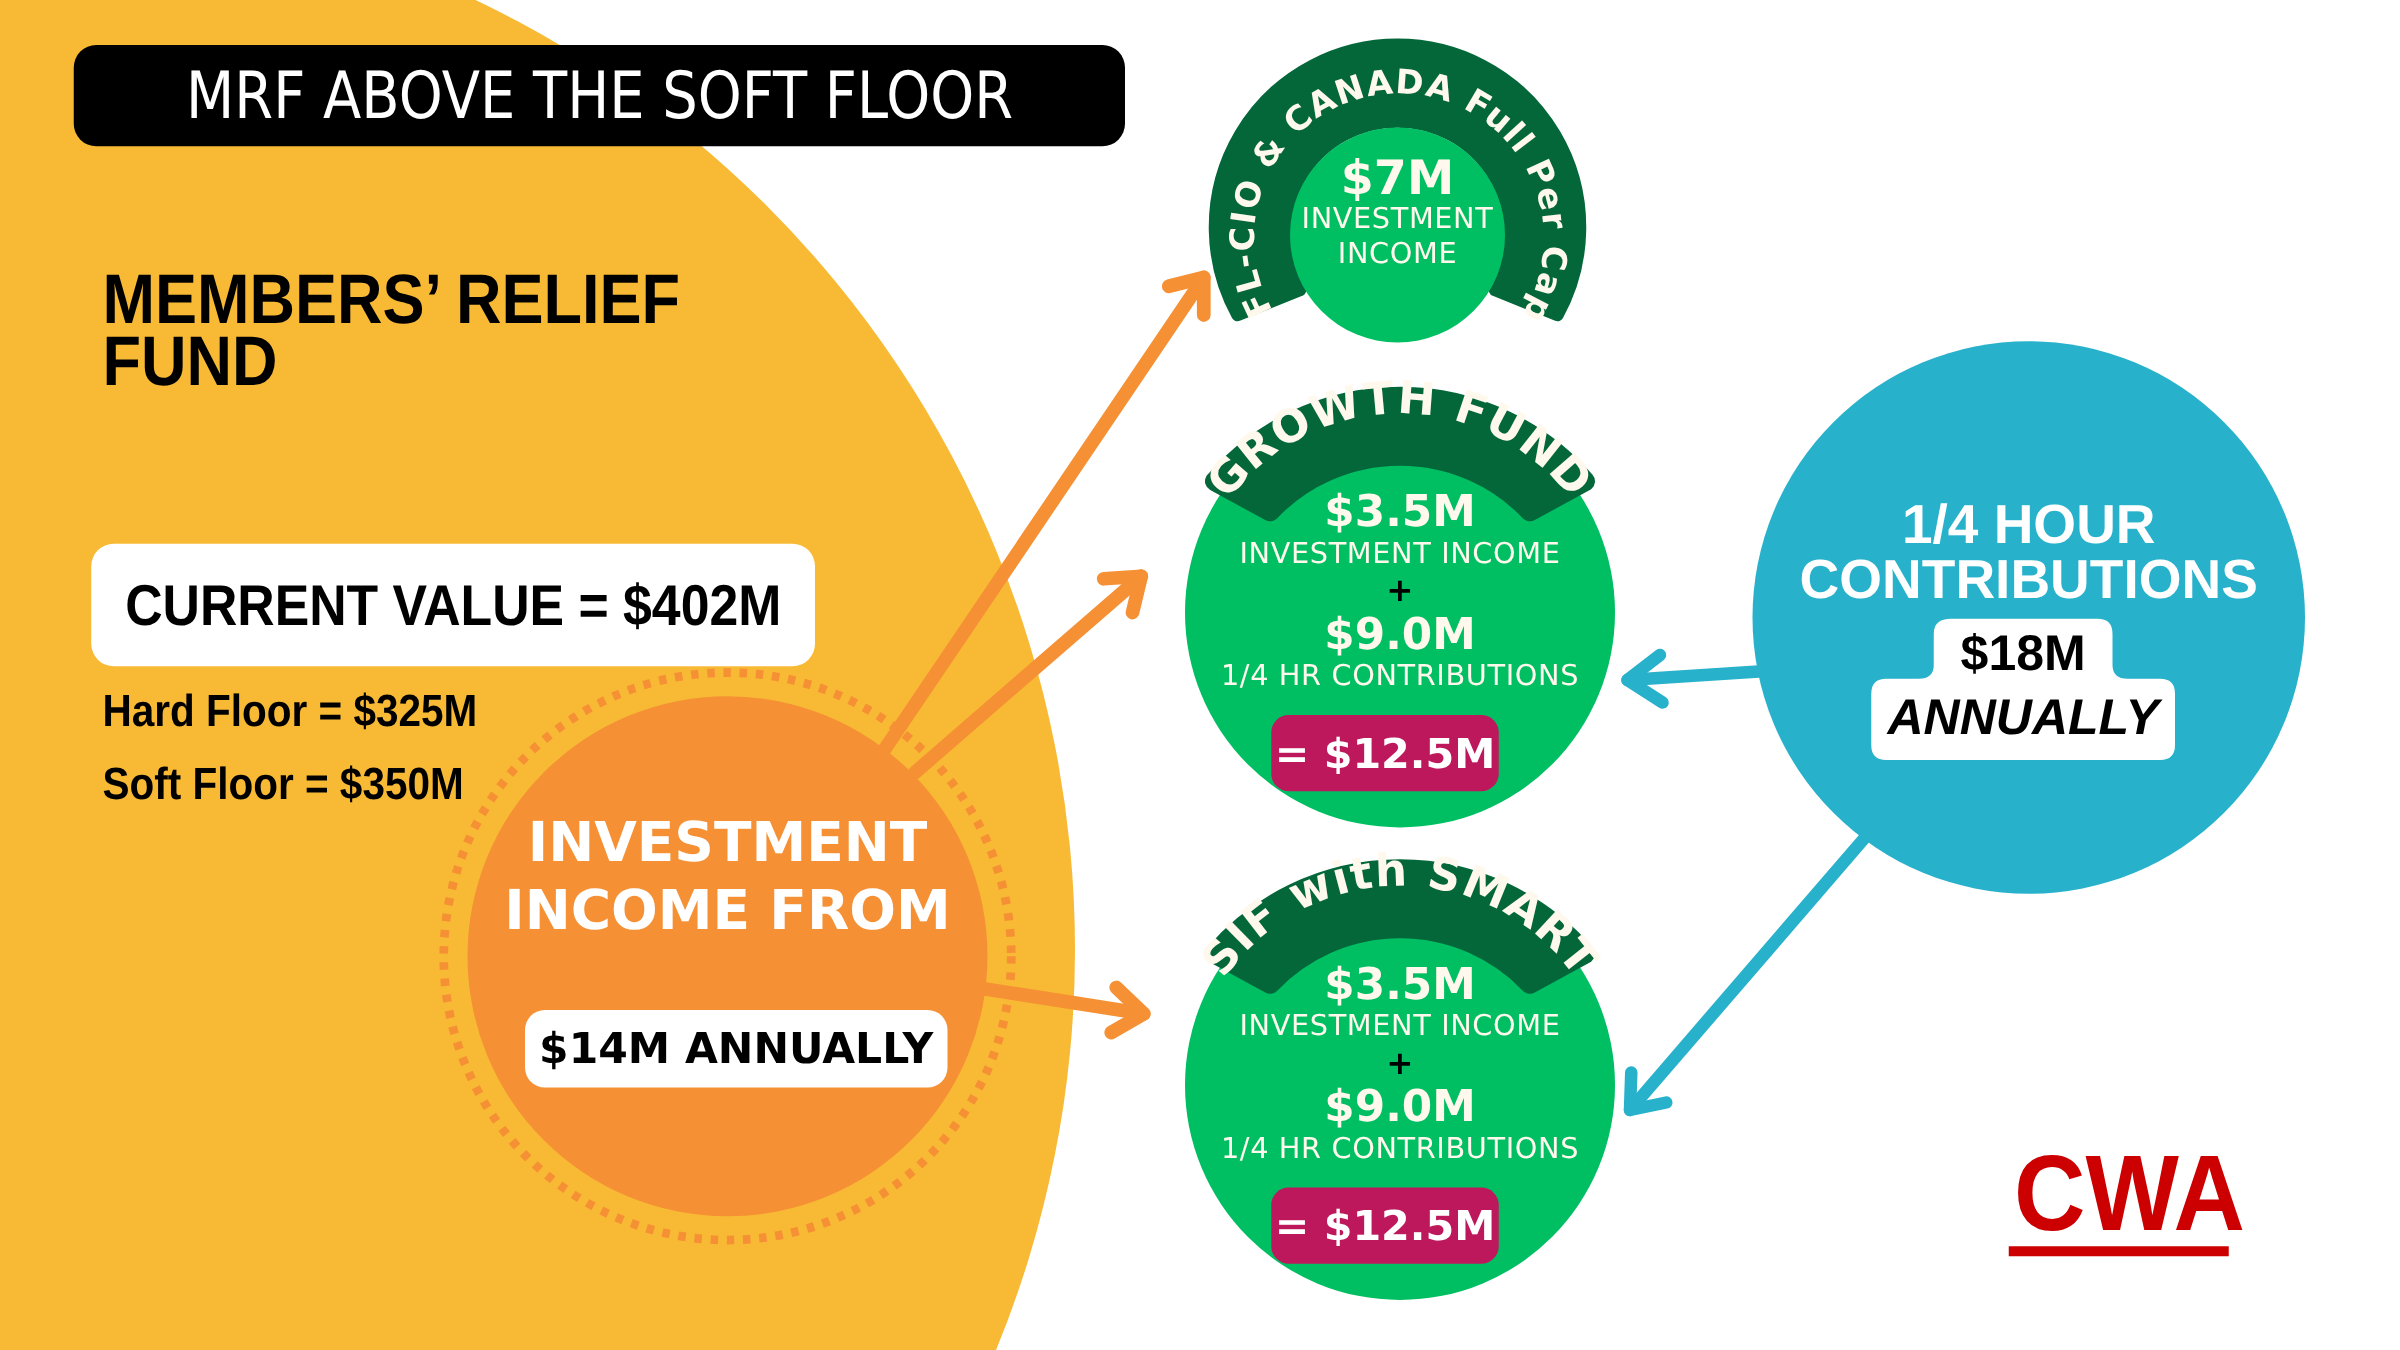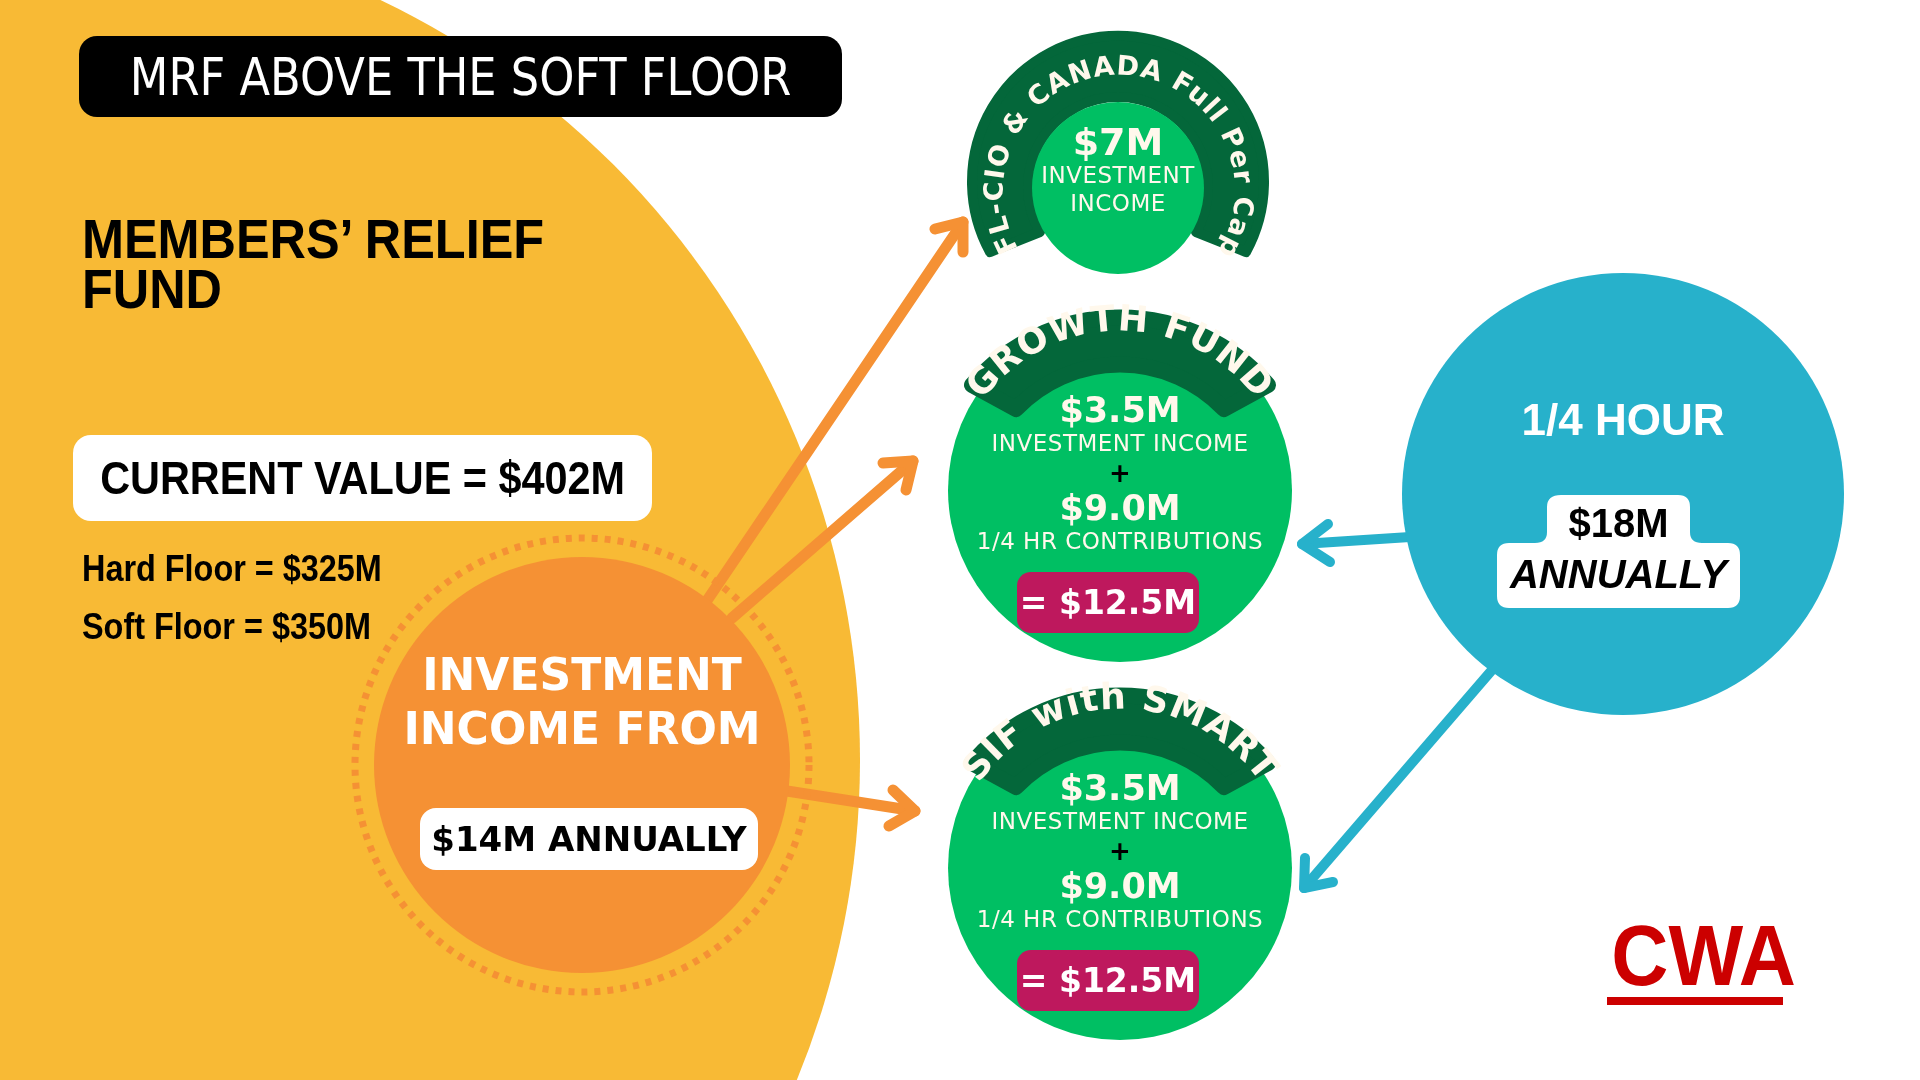--- a/index.html
+++ b/index.html
@@ -1,26 +1,26 @@
 <!DOCTYPE html>
 <html><head>
 <meta charset="utf-8">
 <style>
   html, body { margin: 0; padding: 0; background: #ffffff; }
   body { width: 1920px; height: 1080px; position: relative; overflow: hidden; font-family: "Liberation Sans", "DejaVu Sans", sans-serif; }
   #canvas { position: absolute; left: 0; top: 0; width: 1920px; height: 1080px; }
   .abs { position: absolute; }
   .title-box {
-    left: 59px; top: 36px; width: 763px; height: 81px;
+    left: 59px; top: 36px; width: 841px; height: 81px;
     background: #000; border-radius: 18px;
-    display: flex; align-items: center; justify-content: center; margin-left: 20px;
+    display: flex; align-items: center; justify-content: center;
   }
   .title-text { color: #fff; font-size: 52px; font-family: "DejaVu Sans", sans-serif; font-weight: 400; letter-spacing: 0px; transform: scaleX(0.86); white-space: nowrap; }
   .mrf-heading { left: 82px; top: 214px; color: #000; font-weight: 700; font-size: 56px; line-height: 50px; font-family: "Liberation Sans", sans-serif; transform: scaleX(0.9); transform-origin: left top; }
-  .value-box { left: 73px; top: 435px; width: 579px; height: 86px; background: #fff; border-radius: 18px; display: flex; align-items: center; justify-content: center; }
+  .value-box { left: 73px; top: 435px; width: 579px; height: 98px; background: #fff; border-radius: 18px; display: flex; align-items: center; justify-content: center; }
   .value-text { font-size: 46px; font-weight: 700; color: #000; transform: scaleX(0.9); white-space: nowrap; }
   .floor-line { left: 82px; color: #000; font-weight: 700; font-size: 36px; transform: scaleX(0.9); transform-origin: left top; white-space: nowrap; }
   .center-text { color: #fff; font-weight: 700; text-align: center; }
   .pill { background: #fff; border-radius: 16px; color: #000; font-weight: 700; display: flex; align-items: center; justify-content: center; white-space: nowrap; }
   .green-lbl-big { color: #FFF8EC; font-weight: 700; font-size: 35px; text-align: center; position: absolute; width: 340px; font-family: "DejaVu Sans", sans-serif; }
   .green-lbl-small { color: #FFF8EC; font-weight: 400; font-size: 23px; text-align: center; position: absolute; width: 340px; font-family: "DejaVu Sans", sans-serif; letter-spacing: 0.5px; }
   .plus { color: #000; font-weight: 700; font-size: 26px; text-align: center; position: absolute; width: 340px; font-family: "DejaVu Sans", sans-serif; }
   .total-box { position: absolute; background: #be185d; border-radius: 14px; color: #fff; font-weight: 700; font-size: 33px; display: flex; align-items: center; justify-content: center; font-family: "DejaVu Sans", sans-serif; white-space: nowrap; }
 </style>
 </head>
@@ -127,17 +127,18 @@
 <div class="green-lbl-small" style="left:950px; top:808px;">INVESTMENT INCOME</div>
 <div class="plus" style="left:950px; top:836px;">+</div>
 <div class="green-lbl-big" style="left:950px; top:866px;">$9.0M</div>
 <div class="green-lbl-small" style="left:950px; top:906px;">1/4 HR CONTRIBUTIONS</div>
 <div class="total-box" style="left:1017px; top:950px; width:182px; height:61px;">
   <span>= $12.5M</span>
 </div>
 
 <div class="abs center-text" style="left:1413px; top:398px; width:420px; font-size:44px; line-height:44px; font-family:Liberation Sans, sans-serif;">
   <div>1/4 HOUR</div>
+  <div>CONTRIBUTIONS</div>
 </div>
 <div class="abs" style="left:1497px; top:501px; width:243px; text-align:center; color:#000; font-weight:700; font-size:40px; line-height:44px; font-family:'Liberation Sans', sans-serif;">$18M</div>
 <div class="abs" style="left:1497px; top:552px; width:243px; text-align:center; color:#000; font-weight:700; font-size:40px; line-height:44px; font-family:'Liberation Sans', sans-serif;font-style:italic;">ANNUALLY</div>
 
 <div class="abs" style="left:1604px; top:910px; width:182px; text-align:center; color:#CC0000; font-weight:700; font-size:86px; line-height:90px; font-family:'Liberation Sans', sans-serif; transform:scaleX(0.92);">CWA</div>
 
 </body></html>

